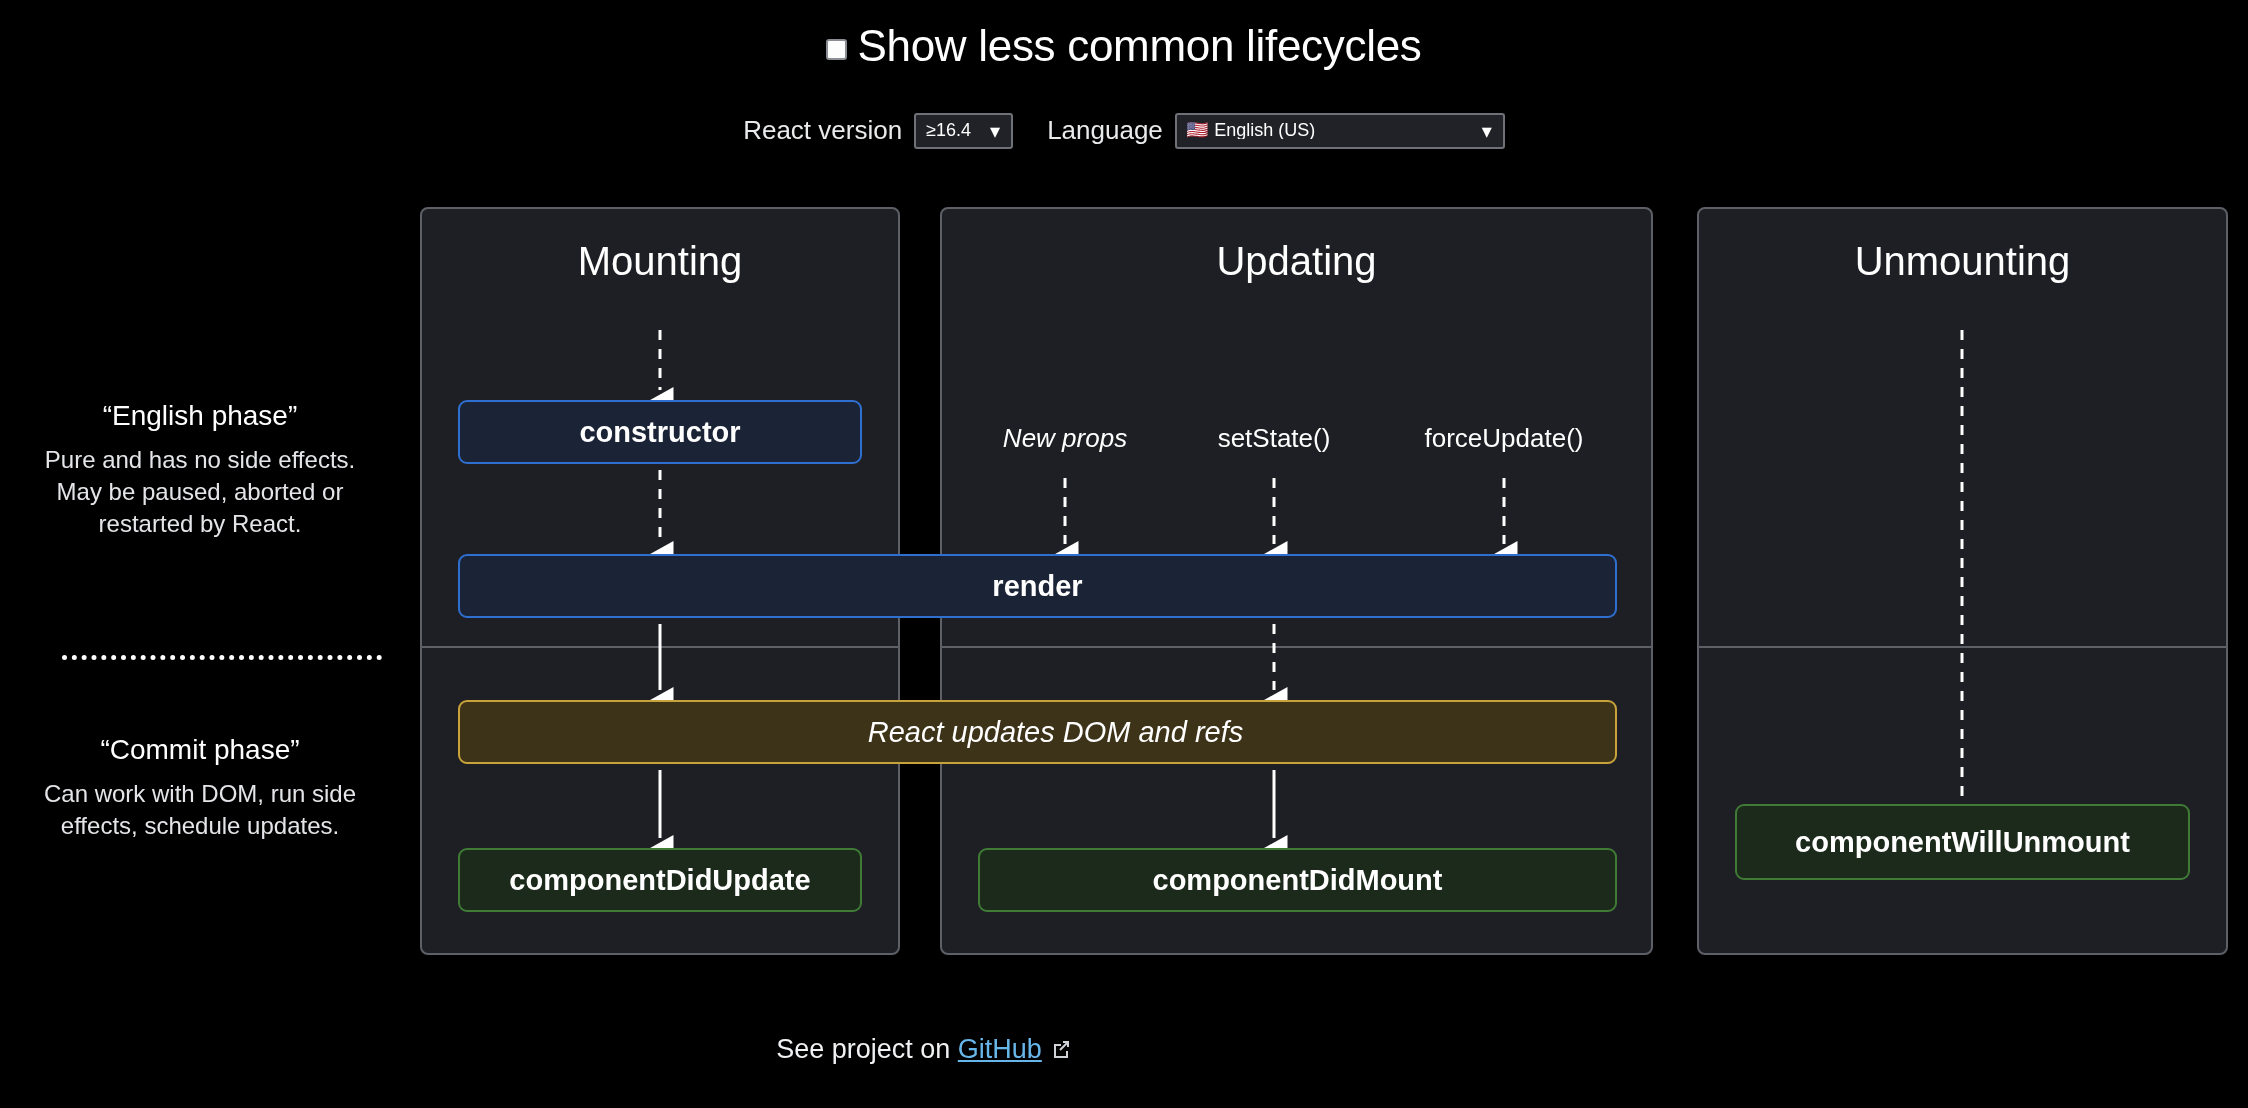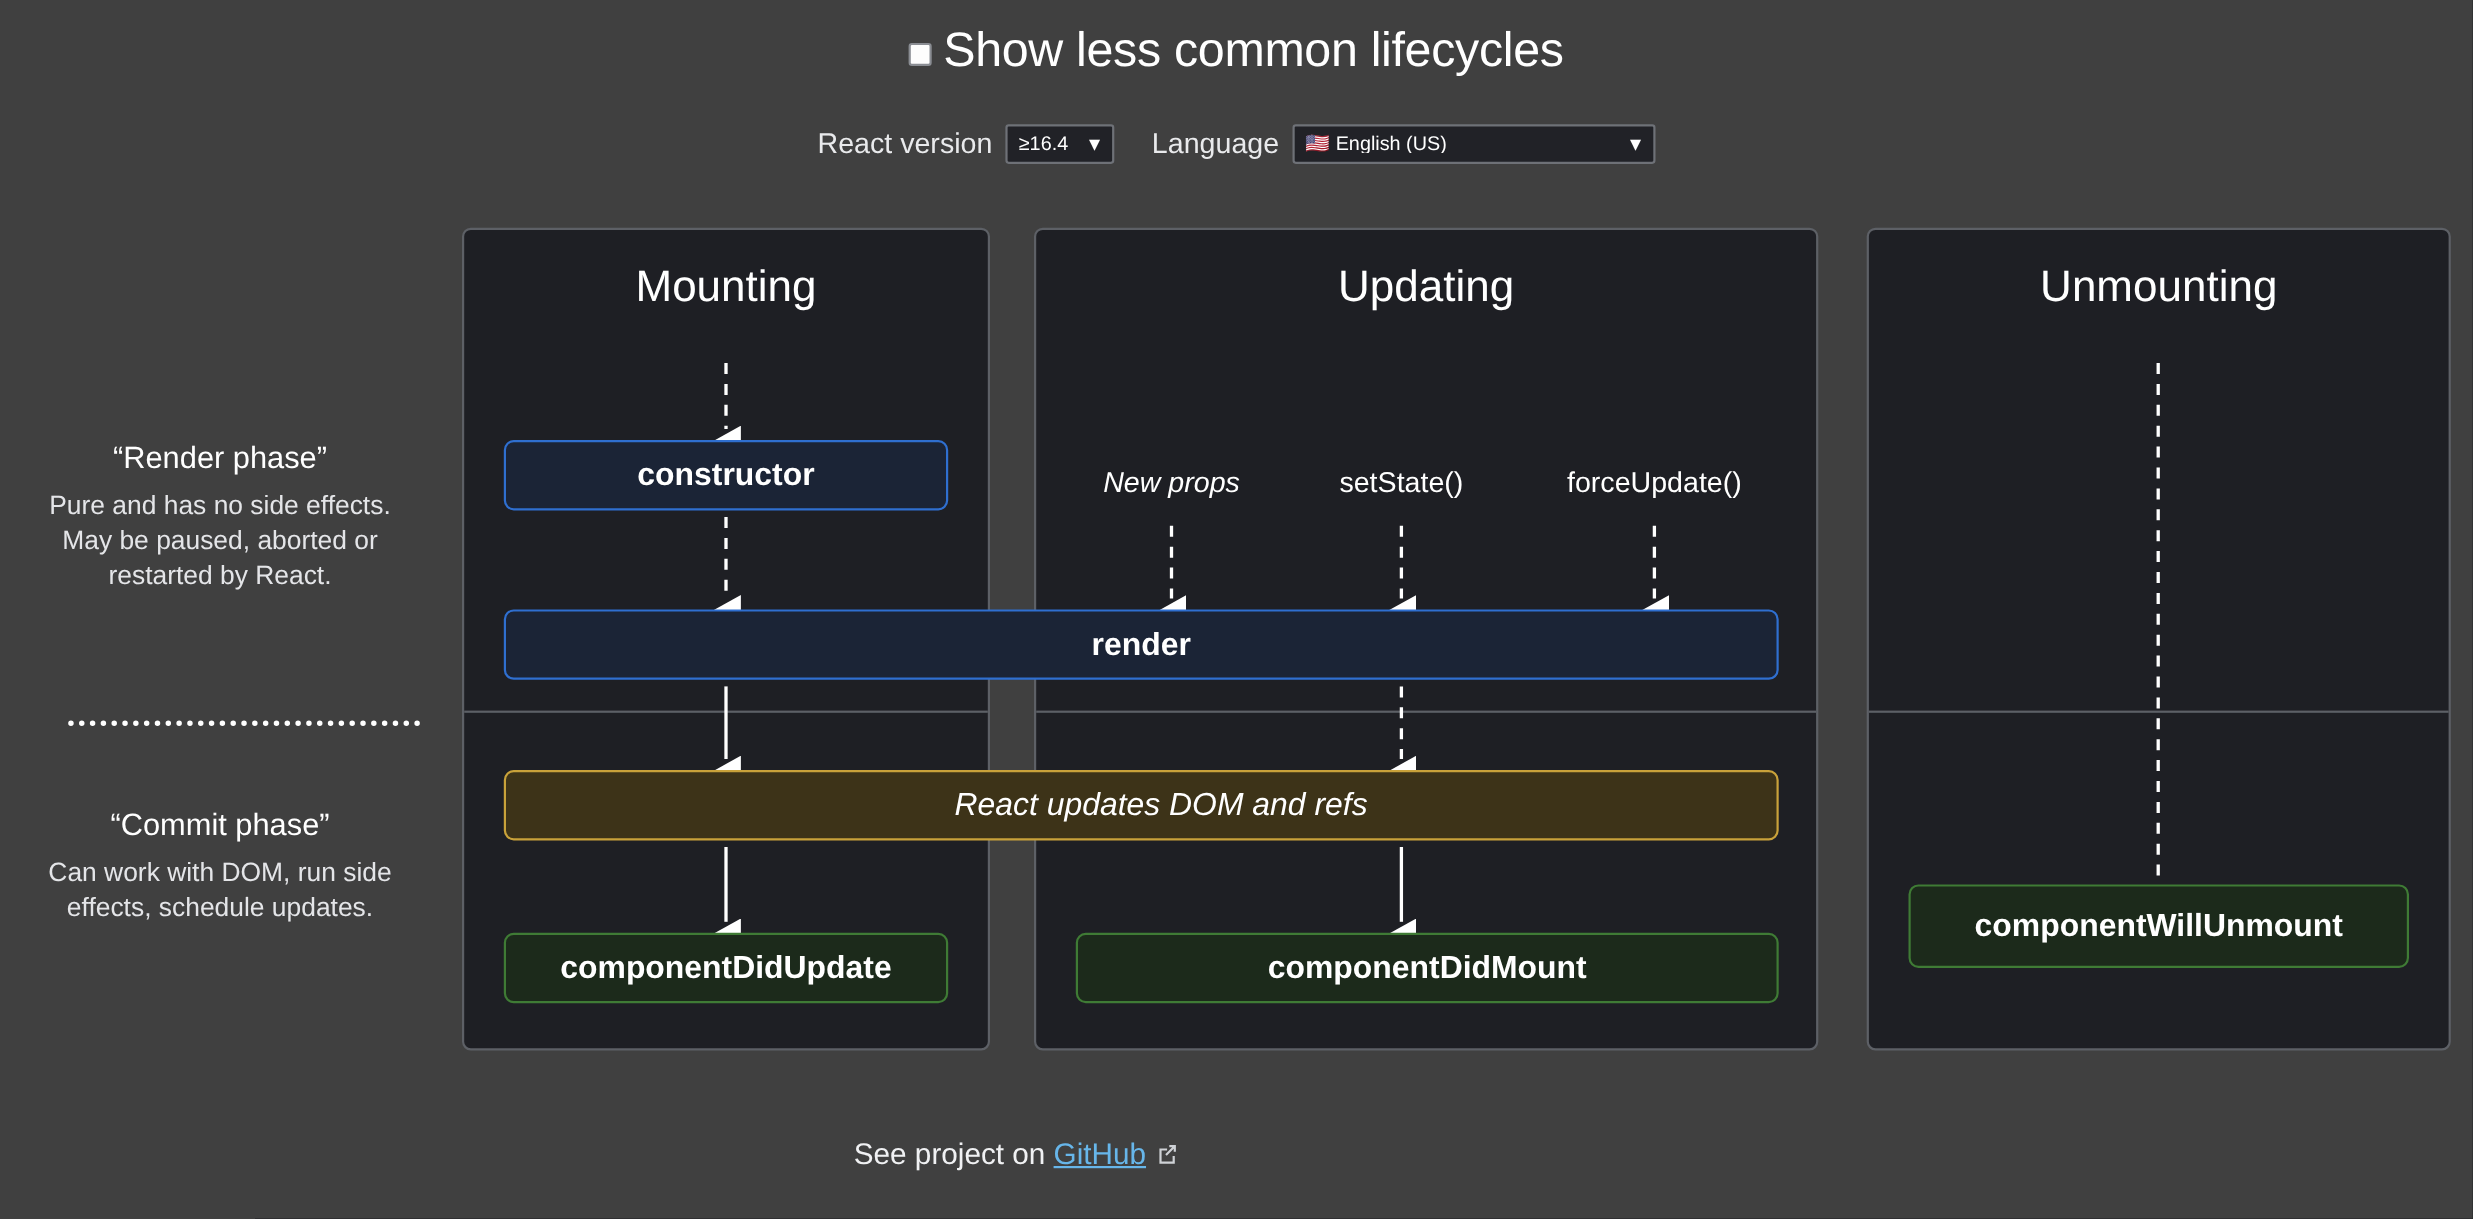--- a/index.html
+++ b/index.html
@@ -3,21 +3,21 @@
 <meta charset="utf-8">
 <style>
   * { box-sizing: border-box; }
   html, body {
     margin: 0; padding: 0;
     width: 2248px; height: 1108px;
     background: #17181c;
     font-family: "Liberation Sans", sans-serif;
     overflow: hidden;
   }
-  .page { position: relative; width: 2248px; height: 1108px; background: #404040; }
+  .page { position: relative; width: 2248px; height: 1108px; background: #000000; }
 
   
   .title-row {
     position: absolute; left: 0; top: 22px; width: 2248px;
     display: flex; align-items: center; justify-content: center; gap: 10px;
   }
   .chk {
     width: 21px; height: 21px; border: 2px solid #8a8d93; border-radius: 3px;
     background: #fdfdfd; display: inline-block; flex: 0 0 auto; margin-top: 6px;
   }
@@ -137,21 +137,21 @@
     <span class="ctrl-label">Language</span>
     <span class="sel-wrap">
       <select class="sel lang">
         <option>🇺🇸 English (US)</option>
       </select>
       <span class="chev">▾</span>
     </span>
   </div>
 
   <div class="sidebar">
-    <div class="phase-title">“Render phase”</div>
+    <div class="phase-title">“English phase”</div>
     <div class="phase-desc">Pure and has no side effects. May be paused, aborted or restarted by React.</div>
   </div>
   <div class="dotted-sep"></div>
   <div class="phase-block-2">
     <div class="phase-title">“Commit phase”</div>
     <div class="phase-desc">Can work with DOM, run side effects, schedule updates.</div>
   </div>
 
   <div class="panel" id="panel-mounting">
     <div class="panel-title">Mounting</div>

